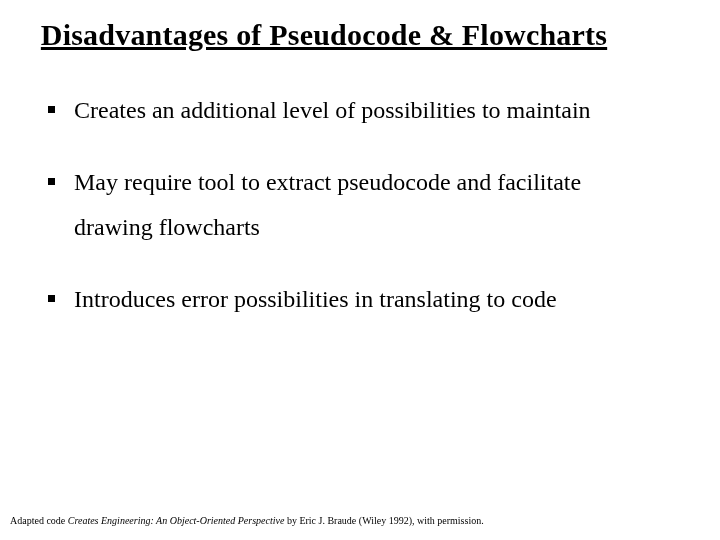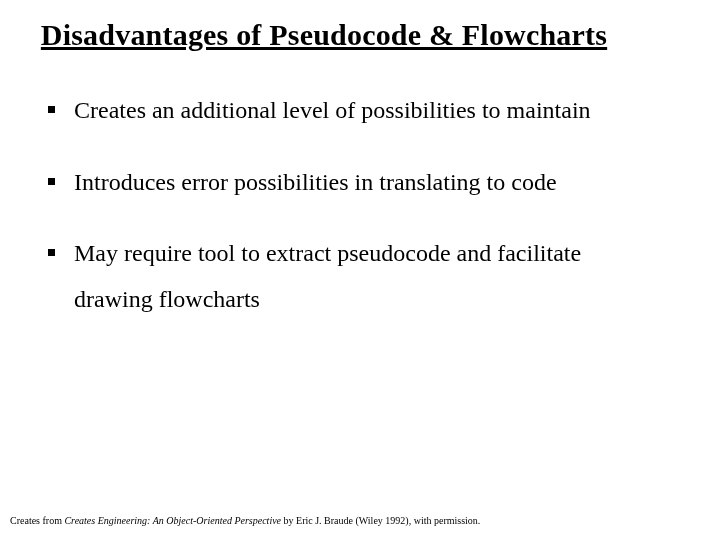--- a/index.html
+++ b/index.html
@@ -13,20 +13,20 @@
   .footer .book { font-style: italic; }
 </style>
 </head>
 <body>
 
 <div class="slide">
   <h1 class="title">Disadvantages of Pseudocode &amp; Flowcharts</h1>
 
   <ul class="bullets">
     <li>Creates an additional level of possibilities to maintain</li>
+    <li>May require tool to extract pseudocode and facilitate drawing flowcharts</li>
     <li>Introduces error possibilities in translating to code</li>
-    <li>May require tool to extract pseudocode and facilitate drawing flowcharts</li>
   </ul>
 
   <div class="footer">
-    <span>Creates from </span><span class="book">Creates Engineering: An Object-Oriented Perspective</span><span> by Eric J. Braude (Wiley 1992), with permission.</span>
+    <span>Adapted code </span><span class="book">Creates Engineering: An Object-Oriented Perspective</span><span> by Eric J. Braude (Wiley 1992), with permission.</span>
   </div>
 </div>
 
 </body></html>

